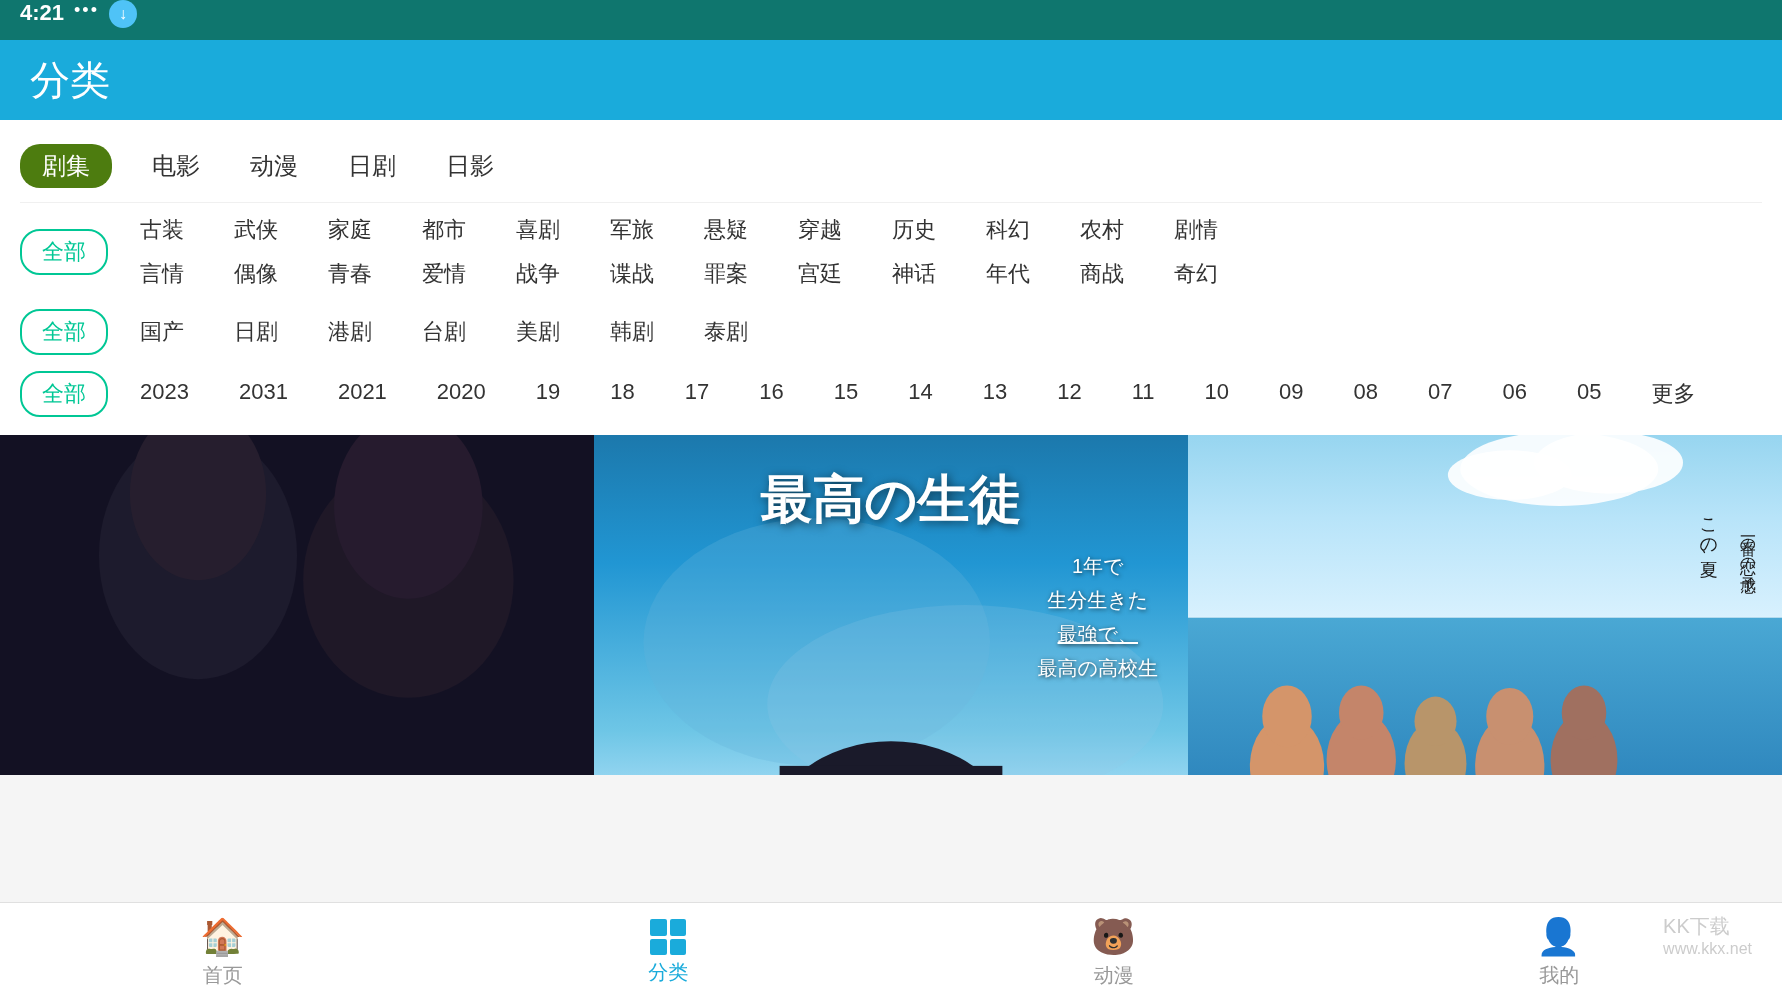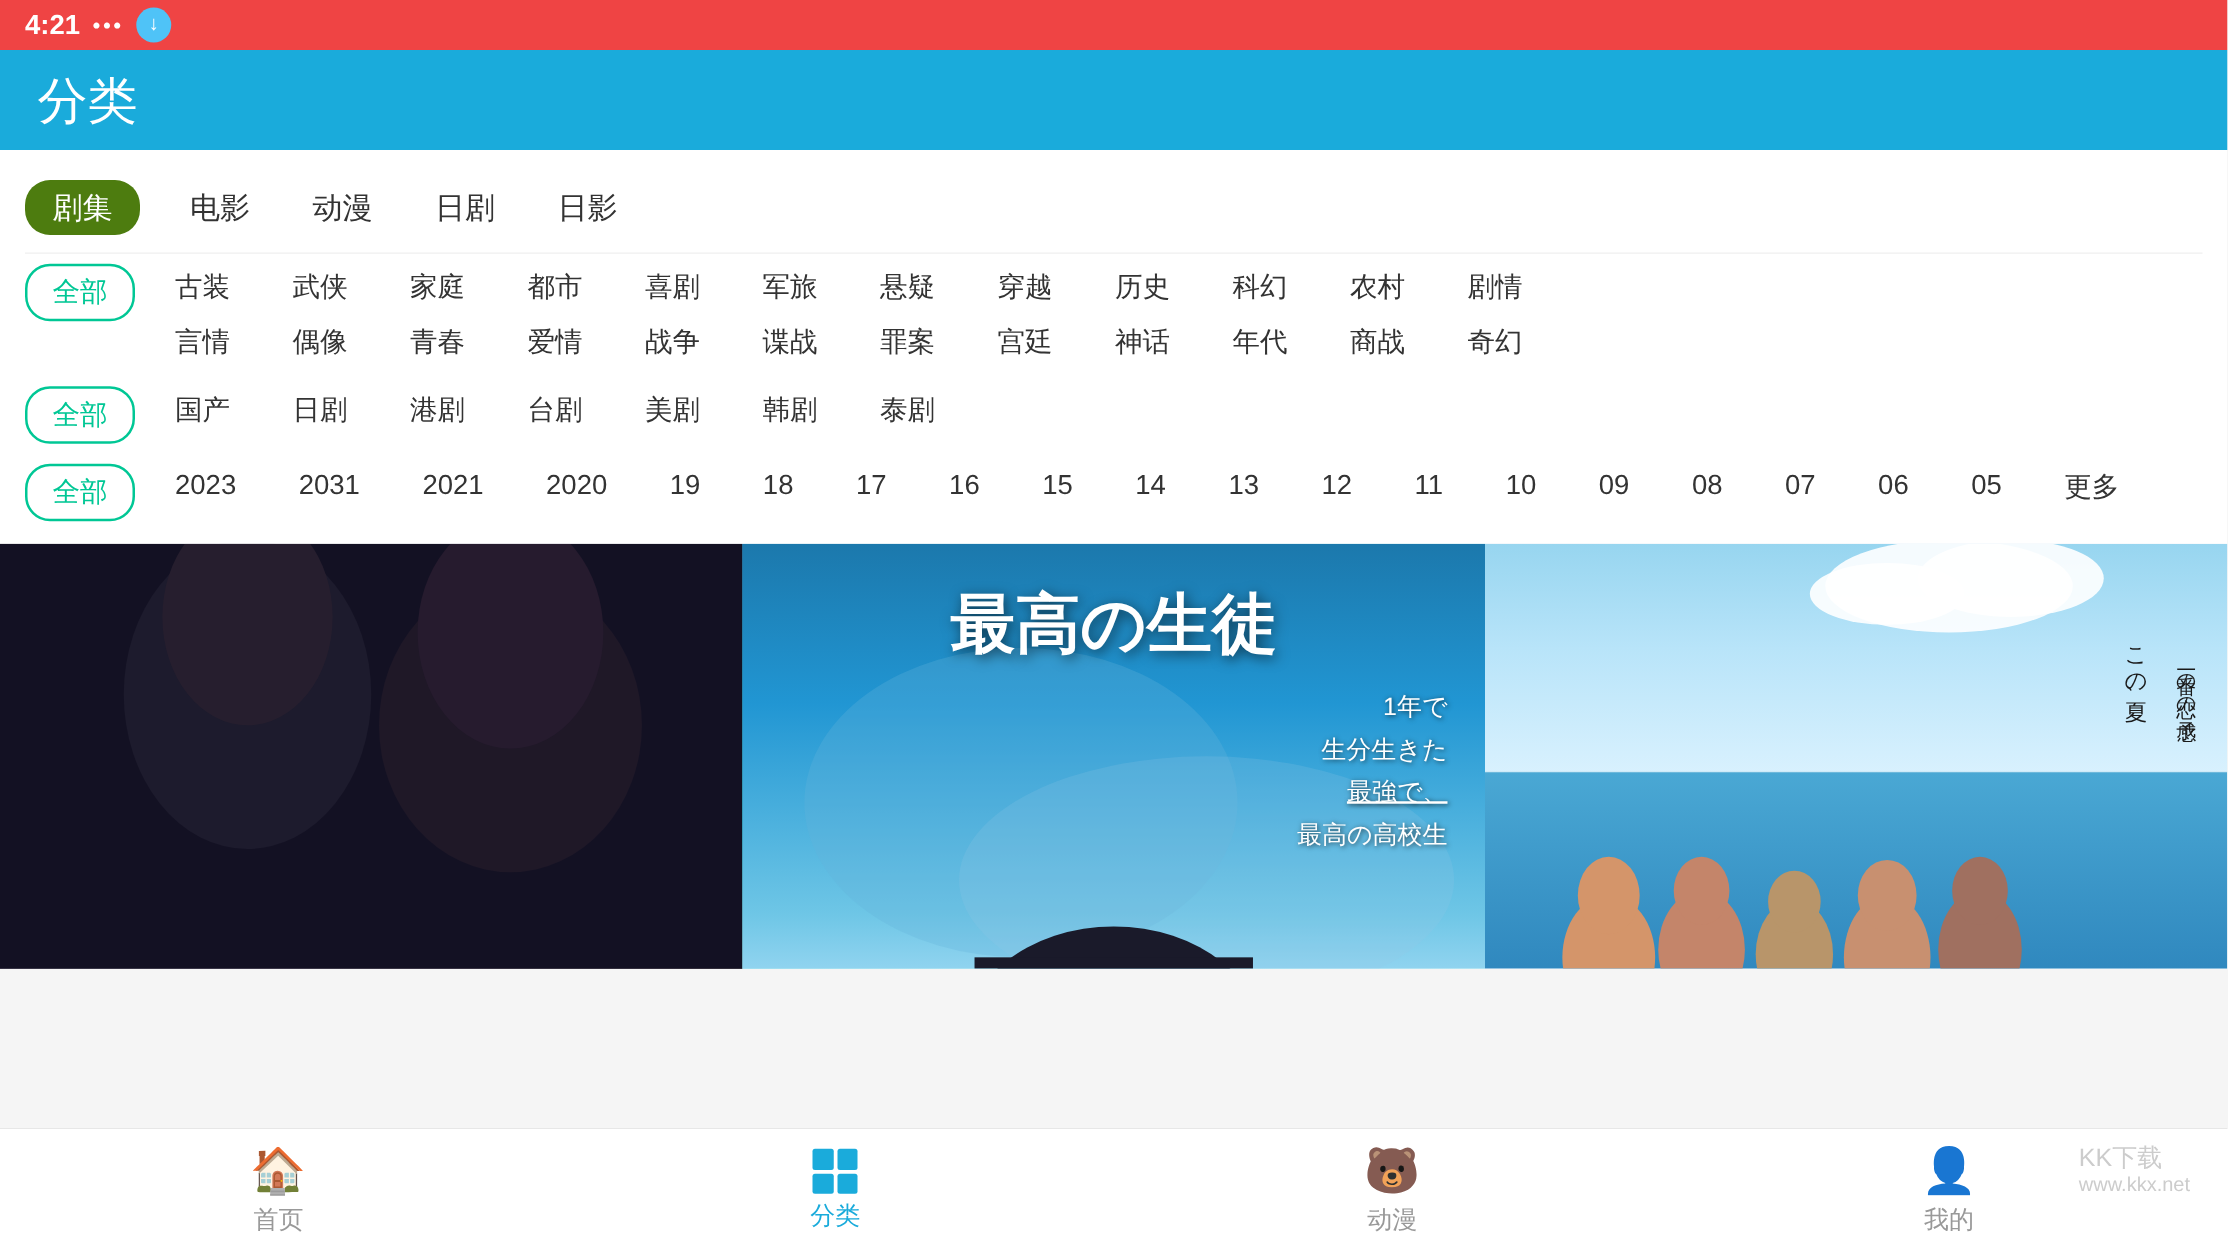--- a/index.html
+++ b/index.html
@@ -6,24 +6,23 @@
     body {
       width: 1782px;
       height: 1002px;
       font-family: -apple-system, 'PingFang SC', 'Microsoft YaHei', sans-serif;
       background: #f5f5f5;
       overflow: hidden;
     }
 
     
     .status-bar {
-      background: #ef4444;
+      background: #0f766e;
       height: 40px;
       display: flex;
-      align-items: center;
       padding: 0 20px;
       gap: 10px;
     }
     .status-time {
       color: white;
       font-size: 22px;
       font-weight: 600;
     }
     .status-dots {
       color: white;
@@ -217,21 +216,21 @@
     }
 
     
     .user-icon {
       font-size: 36px;
       color: #999;
     }
 
     .filter-all-wrapper {
       display: flex;
-      align-items: flex-start;
+      align-items: center;
       padding: 8px 0;
     }
 
     .multi-genre-block {
       display: flex;
       flex-direction: column;
       flex: 1;
       gap: 6px;
     }
     .multi-genre-line {
@@ -369,21 +368,21 @@
       <ellipse cx="180" cy="200" rx="140" ry="100" fill="rgba(100,180,220,0.3)"></ellipse>
       <ellipse cx="300" cy="250" rx="160" ry="80" fill="rgba(150,200,230,0.2)"></ellipse>
 
       <ellipse cx="240" cy="360" rx="100" ry="80" fill="#1a1a2a"></ellipse>
       <rect x="150" y="300" width="180" height="60" fill="#1a1a2a"></rect>
     </svg>
 
     <div style="position:absolute;top:30px;left:50%;transform:translateX(-50%);text-align:center;white-space:nowrap;">
       <div style="color:white;font-size:52px;font-weight:900;text-shadow:2px 2px 10px rgba(0,0,0,0.6);">最高の生徒</div>
     </div>
-    <div style="position:absolute;bottom:90px;right:30px;text-align:right;color:white;line-height:1.7;text-shadow:1px 1px 4px rgba(0,0,0,0.7);">
+    <div style="position:absolute;bottom:90px;right:30px;text-align:center;color:white;line-height:1.7;text-shadow:1px 1px 4px rgba(0,0,0,0.7);">
       <div style="font-size:20px;">1年で</div>
       <div style="font-size:20px;">生分生きた</div>
       <div style="font-size:20px;text-decoration:underline;">最強で、</div>
       <div style="font-size:20px;">最高の高校生</div>
     </div>
   </div>
 
   <div class="content-card card-3">
     <svg width="100%" height="100%" viewBox="0 0 480 340" preserveAspectRatio="xMidYMid slice" xmlns="http://www.w3.org/2000/svg" style="position:absolute;inset:0;">
       <defs>

